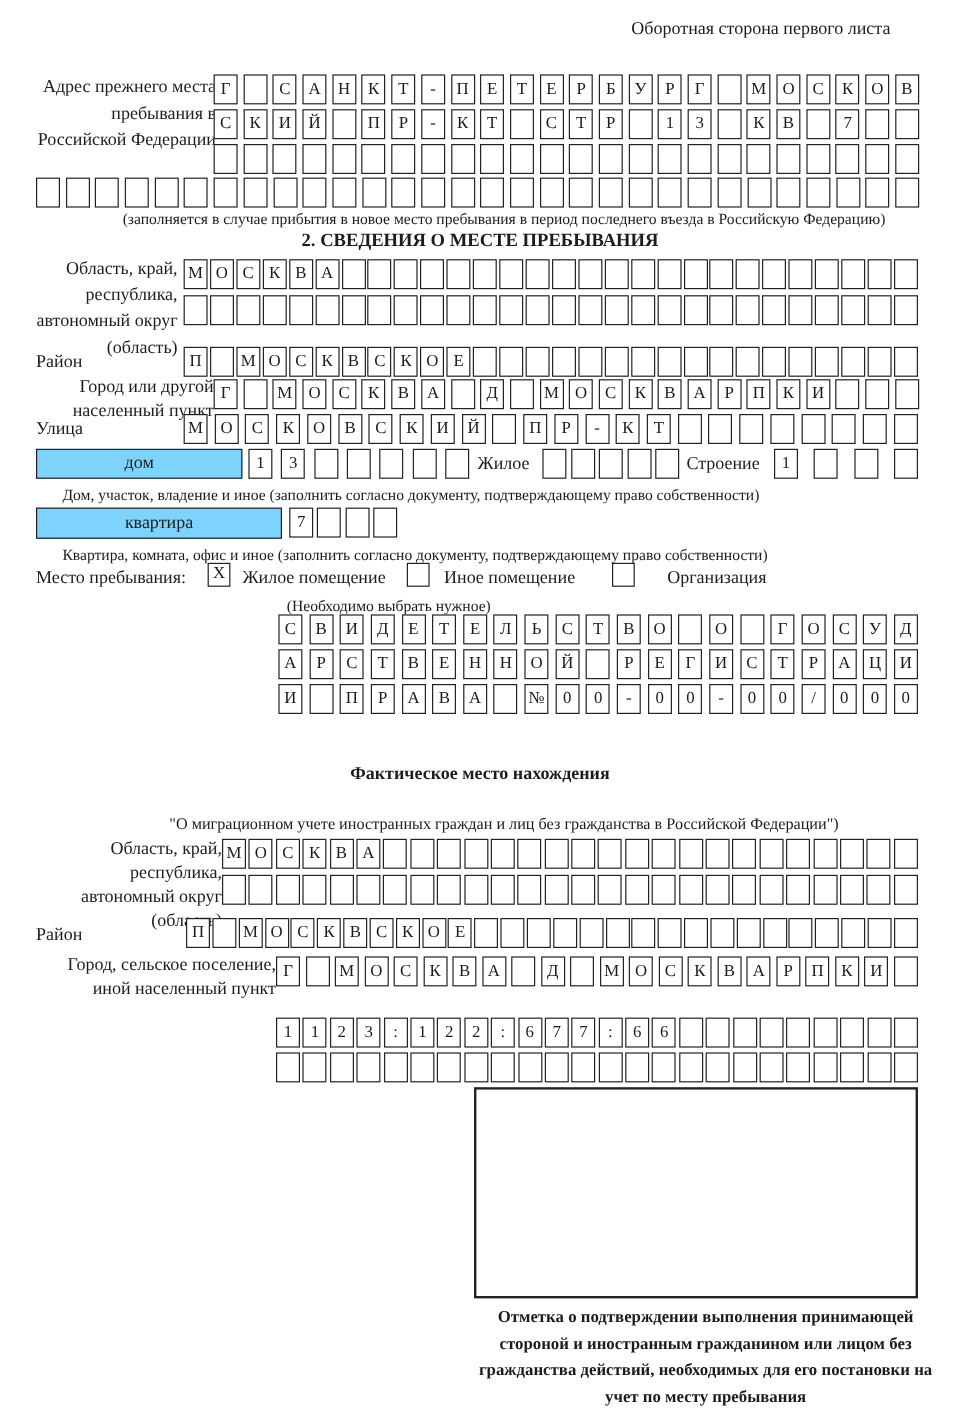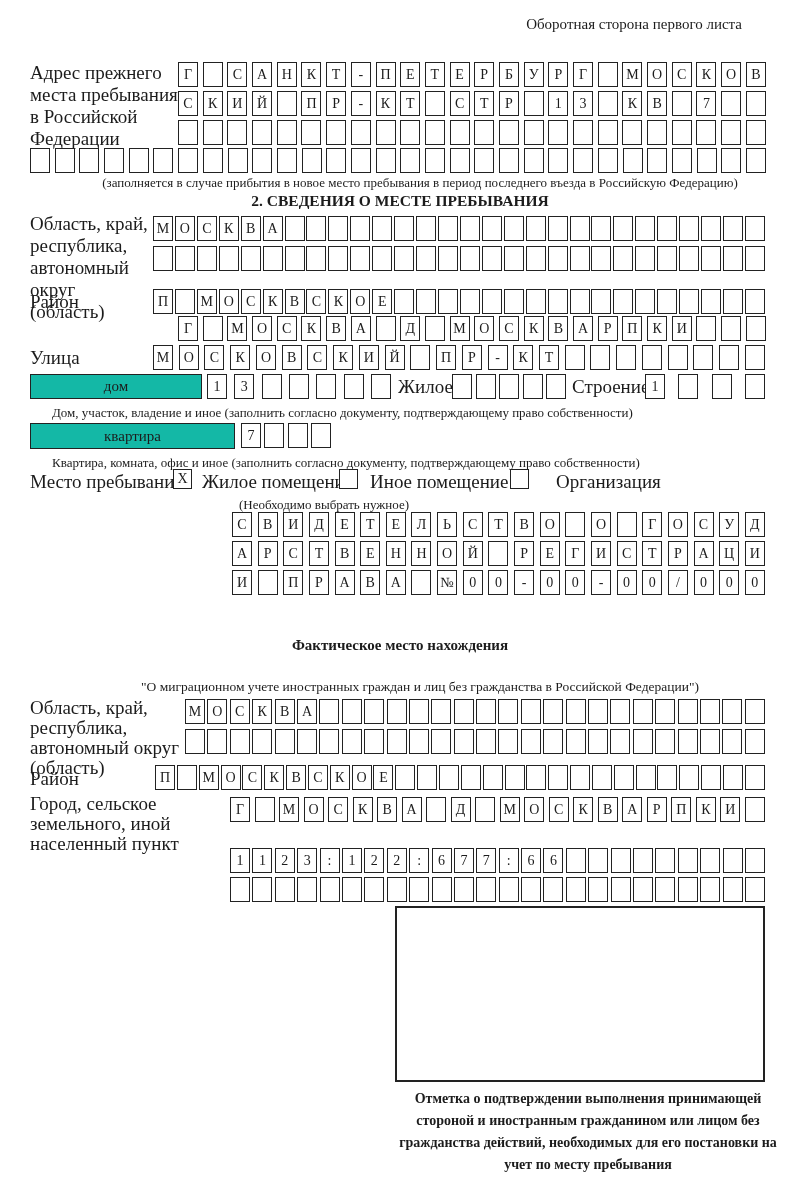--- a/index.html
+++ b/index.html
@@ -1,34 +1,34 @@
 <!DOCTYPE html>
 <html><head>
 <meta charset="utf-8">
 <style>
   html,body{margin:0;padding:0;background:#fff;}
   .page{
     position:relative;width:800px;height:1180px;background:#ffffff;
     font-family:"Liberation Serif","DejaVu Serif",serif;color:#1c1c1c;overflow:hidden;
   }
   .abs{position:absolute;}
-  .lbl{position:absolute;font-size:19px;line-height:22px;}
+  .lbl{position:absolute;font-size:15px;line-height:22px;text-align:right;}
   .lbl.tight{line-height:20px;}
   .cellrow{position:absolute;display:flex;justify-content:space-between;}
   .cell{
     box-sizing:border-box;flex:0 0 20px;width:20px;height:25px;
     border:1.7px solid #222;display:flex;align-items:center;justify-content:center;
     font-size:14px;background:#fff;
   }
   .caption{position:absolute;font-size:13px;line-height:17px;margin-left:20px;}
   .center{text-align:center;}
   .bold{font-weight:bold;}
   .wbox{
     position:absolute;box-sizing:border-box;border:1.8px solid #222;
-    display:flex;align-items:center;justify-content:center;font-size:15px;background:#14b8a6;
+    display:flex;align-items:center;justify-content:center;font-size:15px;background:#7dd3fc;
   }
   .chk{
     position:absolute;box-sizing:border-box;width:19px;height:20px;border:1.8px solid #222;
     display:flex;align-items:center;justify-content:center;font-size:14px;background:#fff;
   }
   .sect-title{position:absolute;left:0;width:800px;text-align:center;font-size:15.5px;font-weight:bold;}
   .bigbox{position:absolute;box-sizing:border-box;border:2px solid #222;background:#fff;}
 </style>
 </head>
 <body>
@@ -239,20 +239,21 @@
       <span class="cell"></span>
       <span class="cell"></span>
       <span class="cell"></span>
       <span class="cell"></span>
       <span class="cell"></span>
       <span class="cell"></span>
       <span class="cell"></span>
       <span class="cell"></span>
     </div>
 
+  <div class="lbl tight" style="left:30px;top:313px;width:148px;">Город или другой населенный пункт</div>
   <div class="cellrow" style="left:178px;top:316px;width:588px;">
       <span class="cell">Г</span>
       <span class="cell"></span>
       <span class="cell">М</span>
       <span class="cell">О</span>
       <span class="cell">С</span>
       <span class="cell">К</span>
       <span class="cell">В</span>
       <span class="cell">А</span>
       <span class="cell"></span>
@@ -502,21 +503,21 @@
       <span class="cell"></span>
       <span class="cell"></span>
       <span class="cell"></span>
       <span class="cell"></span>
       <span class="cell"></span>
       <span class="cell"></span>
       <span class="cell"></span>
       <span class="cell"></span>
     </div>
 
-  <div class="lbl tight" style="left:30px;top:794px;width:200px;">Город, сельское земельного, иной населенный пункт</div>
+  <div class="lbl tight" style="left:30px;top:794px;width:200px;">Город, сельское поселение, иной населенный пункт</div>
   <div class="cellrow" style="left:230px;top:797px;width:535px;">
       <span class="cell">Г</span>
       <span class="cell"></span>
       <span class="cell">М</span>
       <span class="cell">О</span>
       <span class="cell">С</span>
       <span class="cell">К</span>
       <span class="cell">В</span>
       <span class="cell">А</span>
       <span class="cell"></span>

